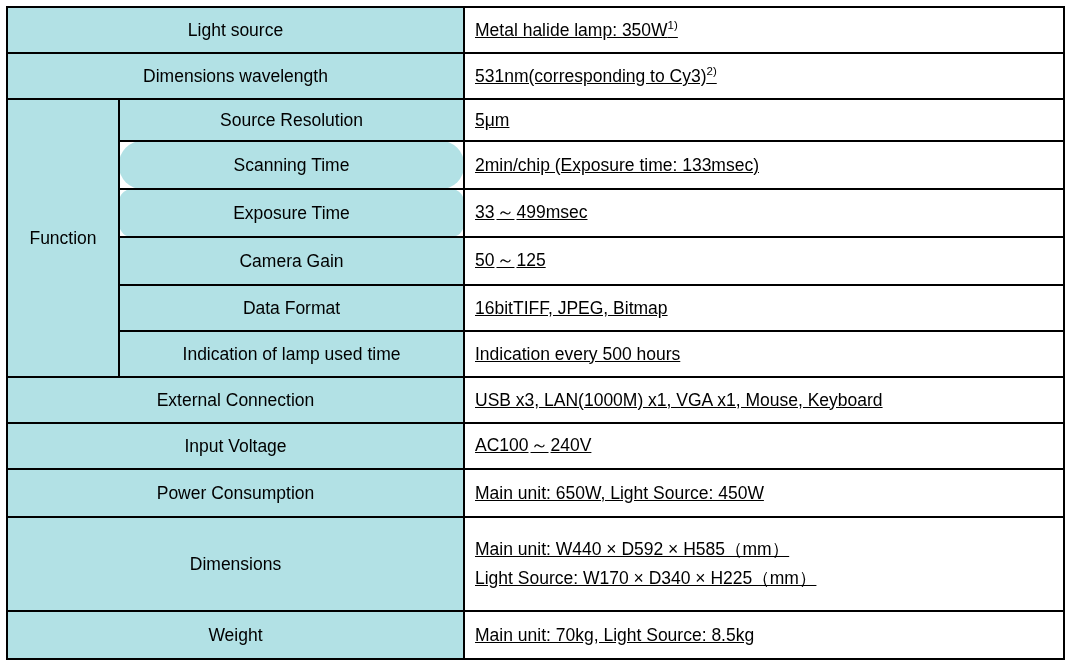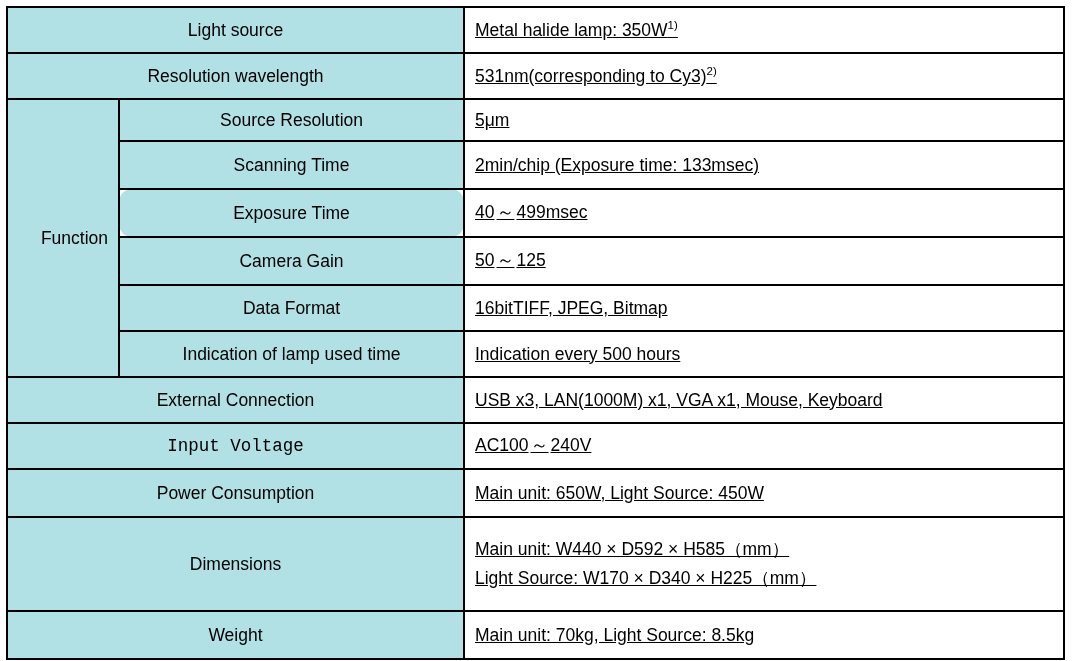--- a/index.html
+++ b/index.html
@@ -41,21 +41,21 @@
     text-align: center;
   }
   td.value {
     background: #ffffff;
     text-align: left;
     padding-left: 12px;
     text-decoration: underline;
   }
   td.rowspan-label {
     background: #b2e1e5;
-    text-align: right;
+    text-align: center;
     padding-left: 8px;
     vertical-align: middle;
   }
   .sup {
     font-size: 11.5px;
     vertical-align: super;
   }
   .dim-line {
     display: block;
     padding: 4px 0;
@@ -79,57 +79,57 @@
       <col class="col-c">
     </colgroup>
     <tbody>
 
       <tr>
         <td class="label" colspan="2" style="height:44px;">Light source</td>
         <td class="value"><span>Metal halide lamp: 350W</span><span class="sup">1)</span></td>
       </tr>
 
       <tr>
-        <td class="label" colspan="2" style="height:44px;">Resolution wavelength</td>
+        <td class="label" colspan="2" style="height:44px;">Dimensions wavelength</td>
         <td class="value"><span>531nm(corresponding to Cy3)</span><span class="sup">2)</span></td>
       </tr>
 
       <tr>
         <td class="rowspan-label" rowspan="6">Function</td>
         <td class="label" style="height:40px;">Source Resolution</td>
         <td class="value">5μm</td>
       </tr>
       <tr>
-        <td class="label" style="height:46px;">Scanning Time</td>
+        <td class="label" style="height:46px;border-radius:23px;">Scanning Time</td>
         <td class="value">2min/chip (Exposure time: 133msec)</td>
       </tr>
       <tr>
         <td class="label" style="height:46px;border-radius:13px;">Exposure Time</td>
-        <td class="value"><span>40</span><span class="tilde">～</span><span>499msec</span></td>
+        <td class="value"><span>33</span><span class="tilde">～</span><span>499msec</span></td>
       </tr>
       <tr>
         <td class="label" style="height:46px;">Camera Gain</td>
         <td class="value"><span>50</span><span class="tilde">～</span><span>125</span></td>
       </tr>
       <tr>
         <td class="label" style="height:44px;">Data Format</td>
         <td class="value">16bitTIFF, JPEG, Bitmap</td>
       </tr>
       <tr>
         <td class="label" style="height:44px;">Indication of lamp used time</td>
         <td class="value">Indication every 500 hours</td>
       </tr>
 
       <tr>
         <td class="label" colspan="2" style="height:44px;margin-top:20px;">External Connection</td>
         <td class="value">USB x3, LAN(1000M) x1, VGA x1, Mouse, Keyboard</td>
       </tr>
 
       <tr>
-        <td class="label" colspan="2" style="height:44px;font-family:Liberation Mono, monospace;">Input Voltage</td>
+        <td class="label" colspan="2" style="height:44px;">Input Voltage</td>
         <td class="value"><span>AC100</span><span class="tilde">～</span><span>240V</span></td>
       </tr>
 
       <tr>
         <td class="label" colspan="2" style="height:46px;">Power Consumption</td>
         <td class="value">Main unit: 650W, Light Source: 450W</td>
       </tr>
 
       <tr>
         <td class="label" colspan="2" style="height:92px;margin-left:37px;">Dimensions</td>

